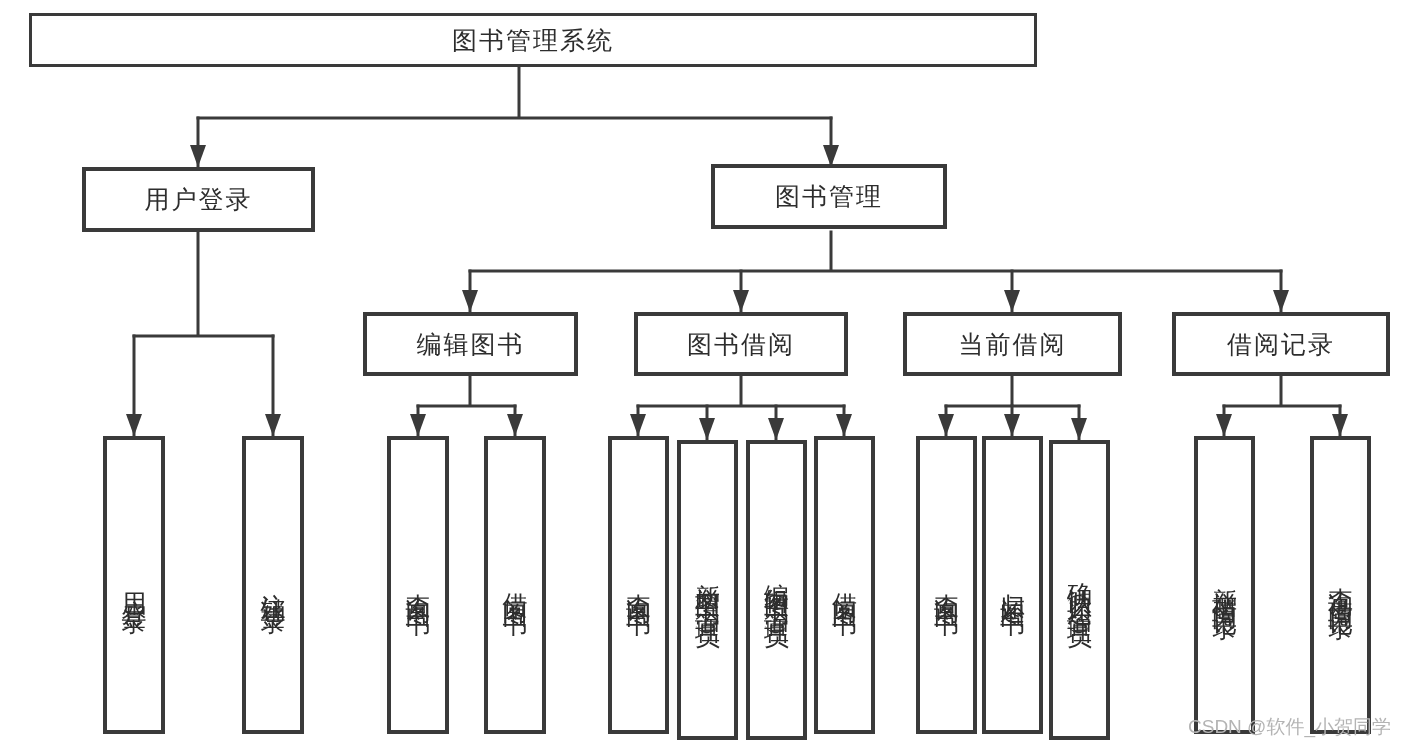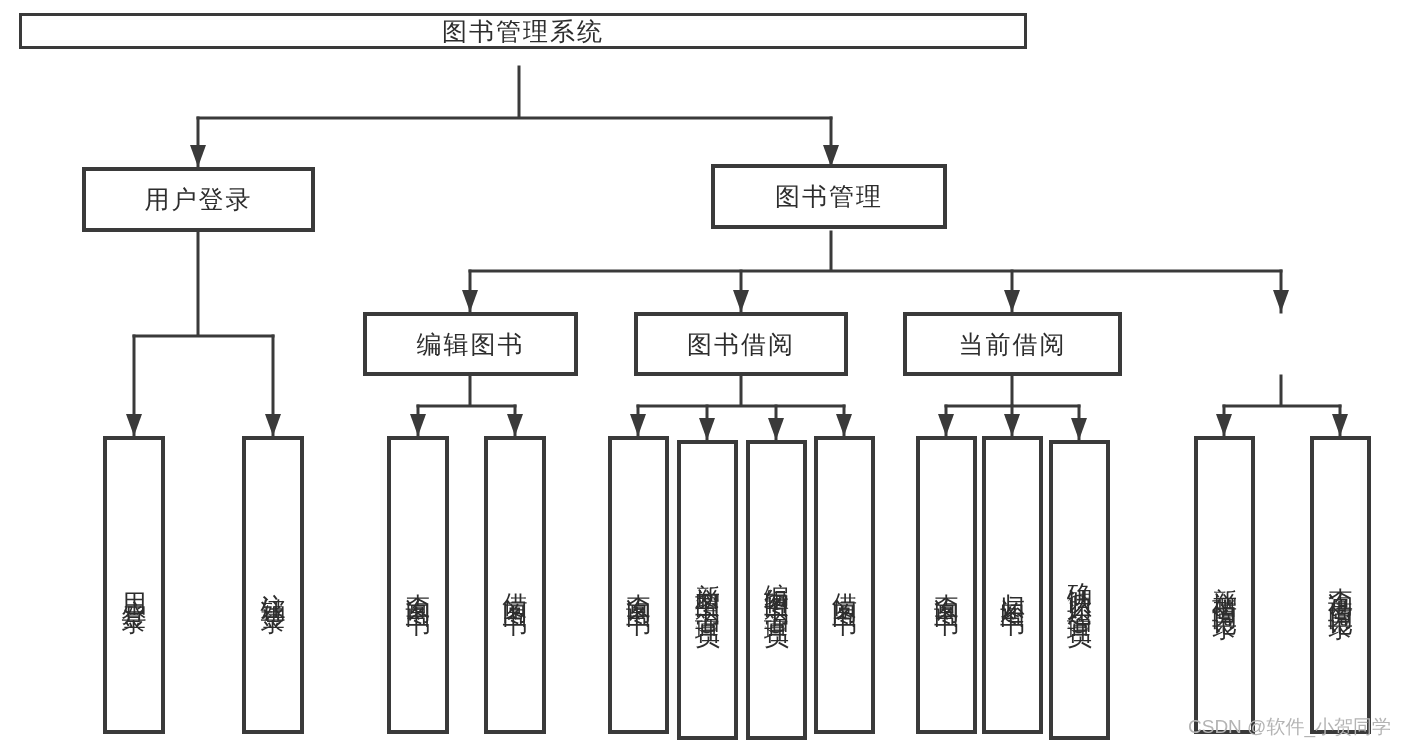--- a/index.html
+++ b/index.html
@@ -93,39 +93,42 @@
       </g>
 
       <g>
         <path d="M1281 376 V406 M1224 406 H1340"></path>
         <line x1="1224" y1="406" x2="1224" y2="436" marker-end="url(#arrow)"></line>
         <line x1="1340" y1="406" x2="1340" y2="436" marker-end="url(#arrow)"></line>
       </g>
     </g>
   </svg>
 
-  <div class="box root h" style="left:19px;top:13px;width:1008px;height:36px">
+  <div class="box root h" style="left:29px;top:13px;width:1008px;height:54px">
     <span>图书管理系统</span>
   </div>
 
   <div class="box h" style="left:82px;top:167px;width:233px;height:65px">
     <span>用户登录</span>
   </div>
   <div class="box h" style="left:711px;top:164px;width:236px;height:65px">
     <span>图书管理</span>
   </div>
 
   <div class="box h" style="left:363px;top:312px;width:215px;height:64px">
     <span>编辑图书</span>
   </div>
   <div class="box h" style="left:903px;top:312px;width:219px;height:64px">
     <span>当前借阅</span>
   </div>
   <div class="box h" style="left:634px;top:312px;width:214px;height:64px">
     <span>图书借阅</span>
+  </div>
+  <div class="box h" style="left:1172px;top:312px;width:218px;height:64px">
+    <span>借阅记录</span>
   </div>
 
   <div class="box v" style="left:103px;top:436px;width:62px;height:298px">
     <span>用户登录</span>
   </div>
   <div class="box v" style="left:242px;top:436px;width:62px;height:298px">
     <span>注销登录</span>
   </div>
   <div class="box v" style="left:387px;top:436px;width:62px;height:298px">
     <span>查询图书</span>

